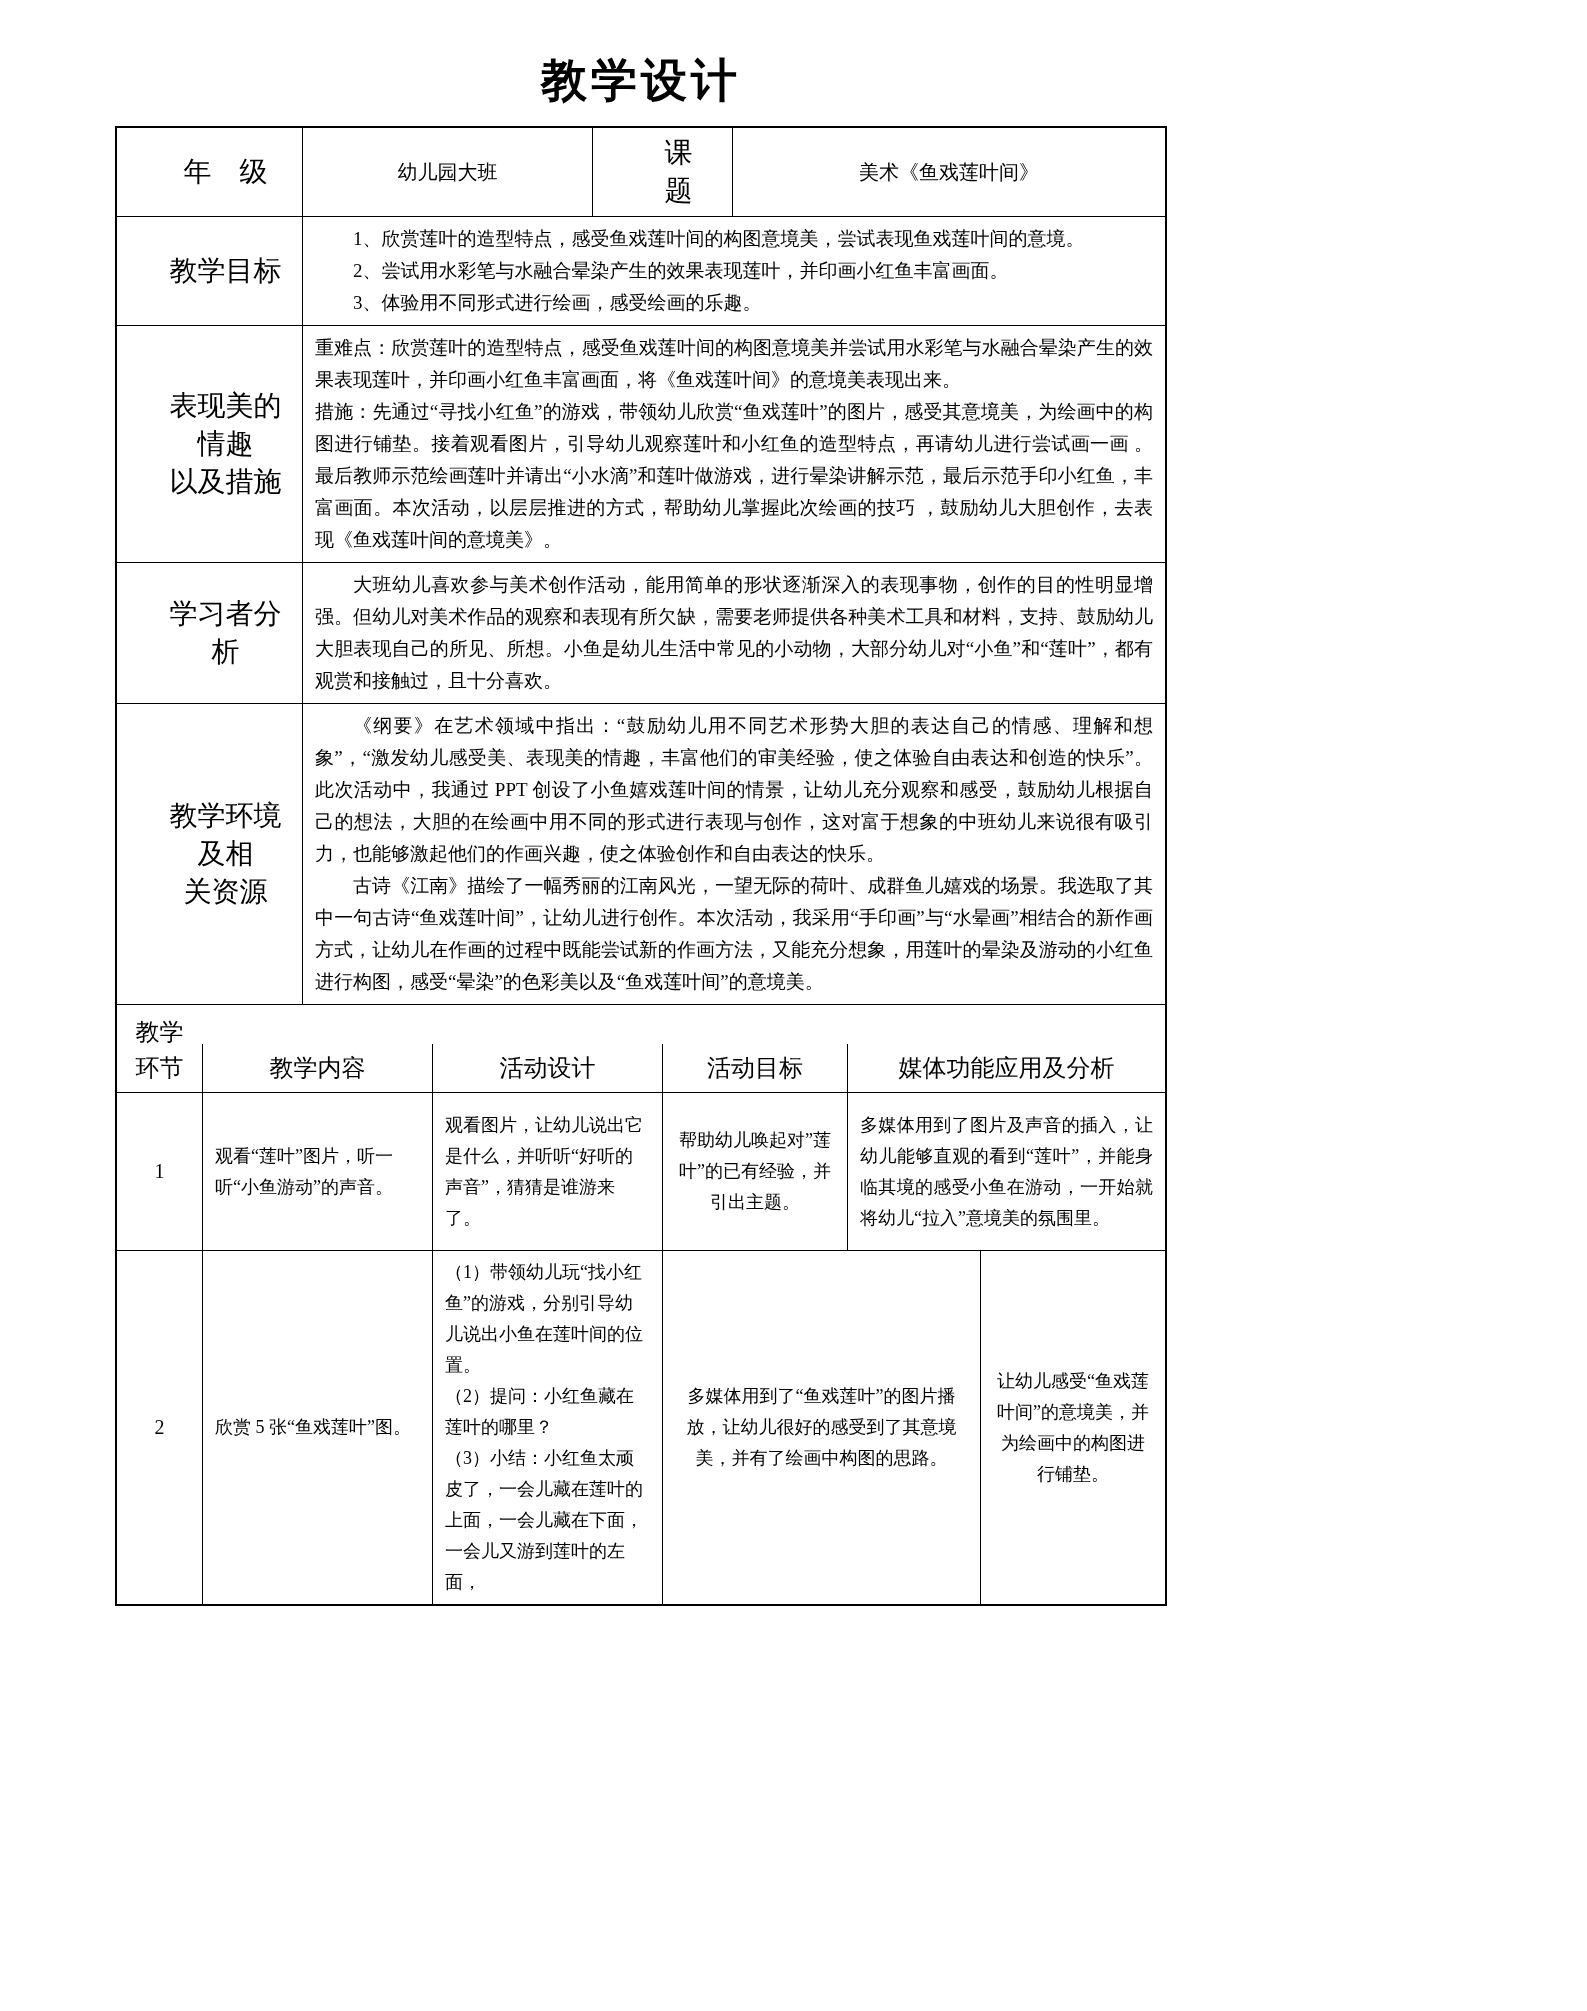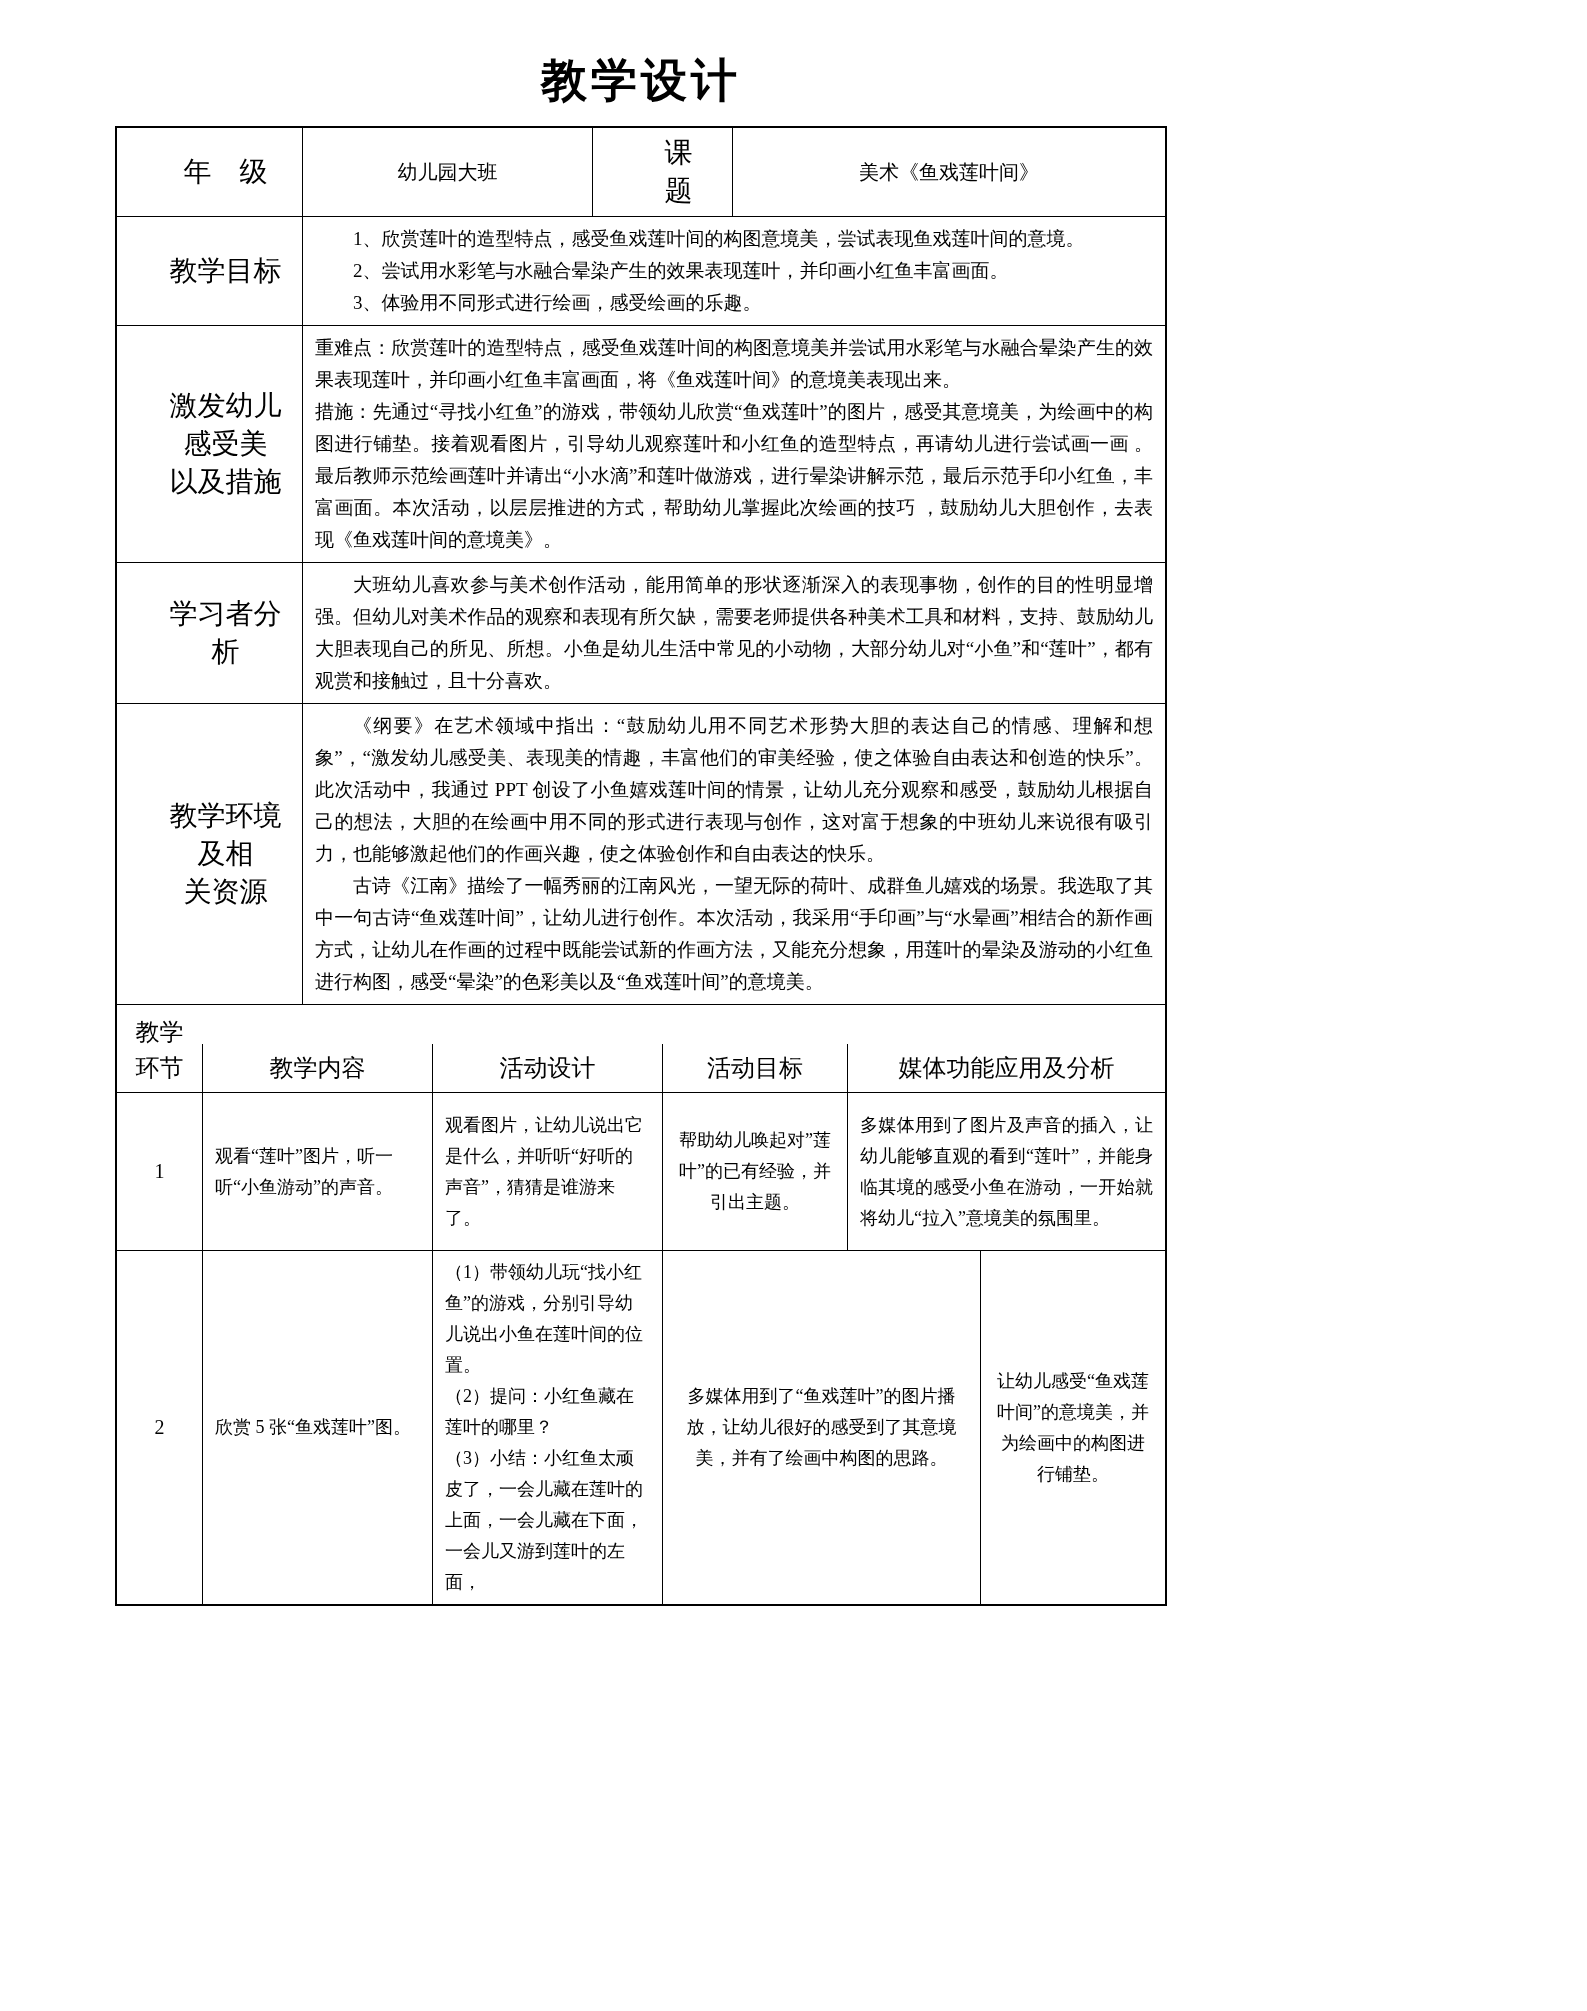--- a/index.html
+++ b/index.html
@@ -119,21 +119,21 @@
       <div class="cell label-cell">教学目标</div>
       <div class="cell content-cell">
         <div class="obj-item">1、欣赏莲叶的造型特点，感受鱼戏莲叶间的构图意境美，尝试表现鱼戏莲叶间的意境。</div>
         <div class="obj-item">2、尝试用水彩笔与水融合晕染产生的效果表现莲叶，并印画小红鱼丰富画面。</div>
         <div class="obj-item">3、体验用不同形式进行绘画，感受绘画的乐趣。</div>
       </div>
     </div>
 
     <div class="row r-keypoints">
       <div class="cell label-cell">
-        <span>激发幼儿感受美</span>
+        <span>表现美的情趣</span>
         <span>以及措施</span>
       </div>
       <div class="cell content-cell">
         <p>重难点：欣赏莲叶的造型特点，感受鱼戏莲叶间的构图意境美并尝试用水彩笔与水融合晕染产生的效果表现莲叶，并印画小红鱼丰富画面，将《鱼戏莲叶间》的意境美表现出来。</p>
         <p>措施：先通过“寻找小红鱼”的游戏，带领幼儿欣赏“鱼戏莲叶”的图片，感受其意境美，为绘画中的构图进行铺垫。接着观看图片，引导幼儿观察莲叶和小红鱼的造型特点，再请幼儿进行尝试画一画 。最后教师示范绘画莲叶并请出“小水滴”和莲叶做游戏，进行晕染讲解示范，最后示范手印小红鱼，丰富画面。本次活动，以层层推进的方式，帮助幼儿掌握此次绘画的技巧 ，鼓励幼儿大胆创作，去表现《鱼戏莲叶间的意境美》。</p>
       </div>
     </div>
 
     <div class="row r-learner">
       <div class="cell label-cell">学习者分析</div>

